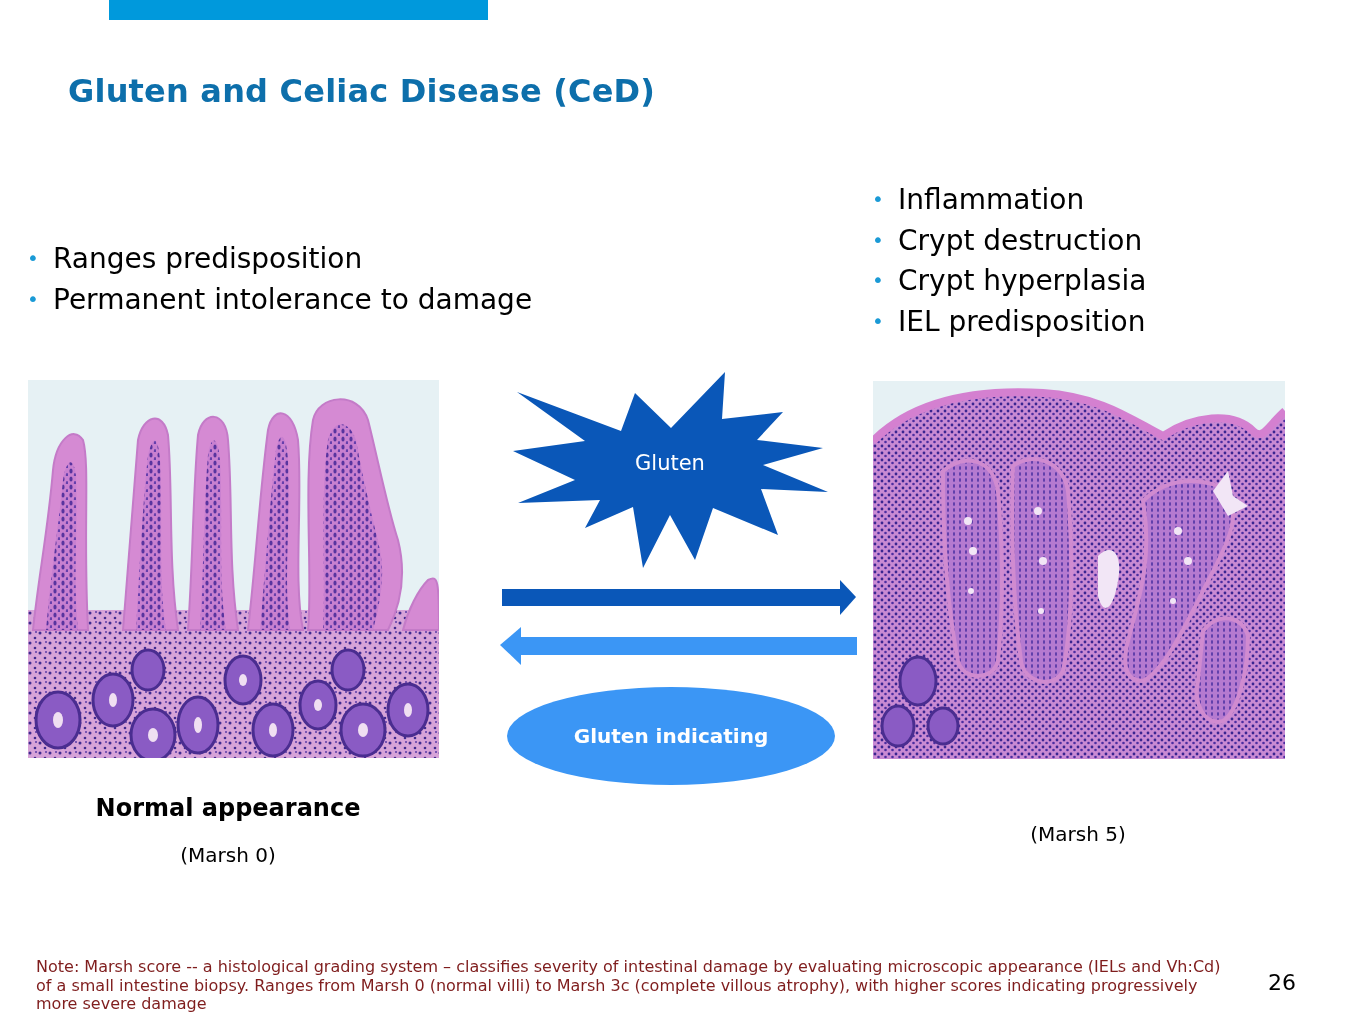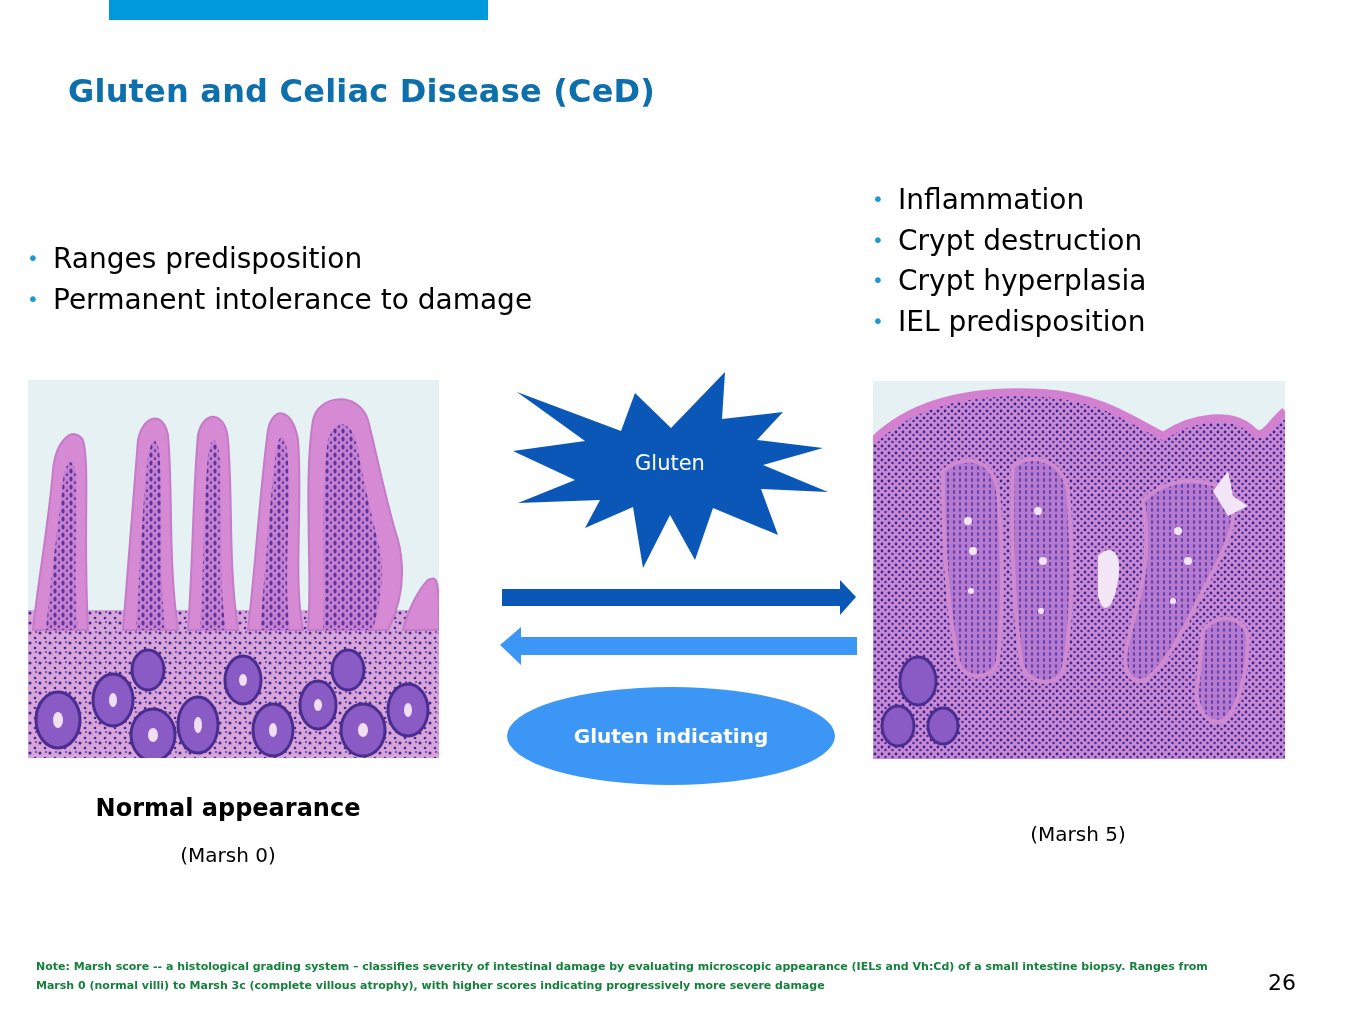--- a/index.html
+++ b/index.html
@@ -40,21 +40,21 @@
     }
     .exclusion {
       position: absolute; left: 12px; top: 322px; width: 328px; height: 98px;
       border-radius: 50%; background: #3b96f5;
       display: flex; align-items: center; justify-content: center;
       color: #ffffff; font-weight: bold; font-size: 20px;
     }
 
     .note {
       position: absolute; left: 36px; top: 958px; width: 1200px;
-      font-size: 11px; line-height: 18.5px; color: #15803d; font-weight: bold;
+      font-size: 16px; line-height: 18.5px; color: #7f1d1d;
     }
     .page-num { position: absolute; left: 1268px; top: 970px; font-size: 22px; }
   </style>
 </head>
 <body>
 
 <div class="top-bar"></div>
 
 <h1 class="title">Gluten and Celiac Disease (CeD)</h1>
 

